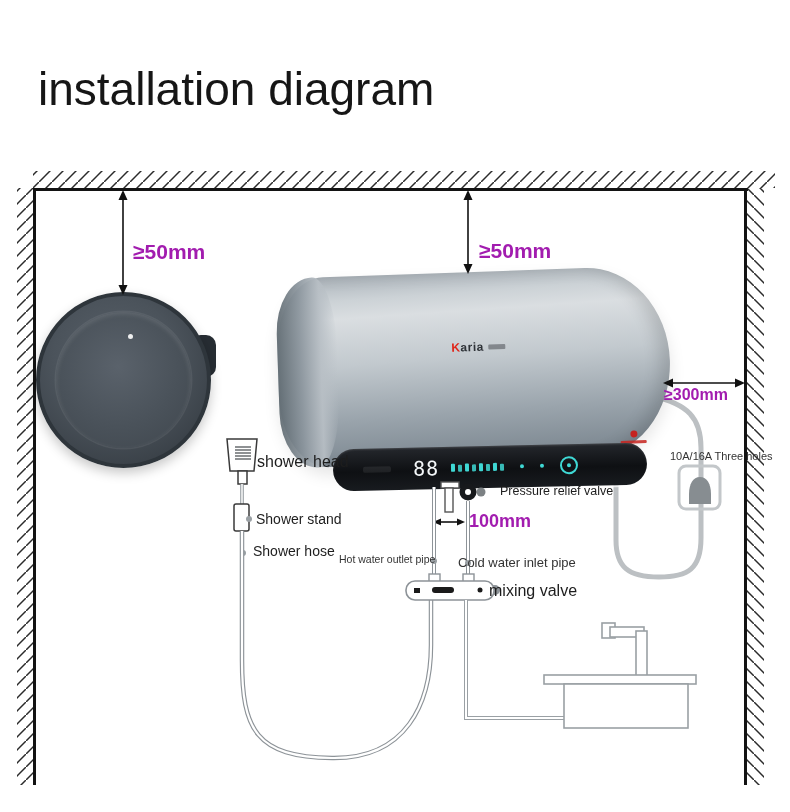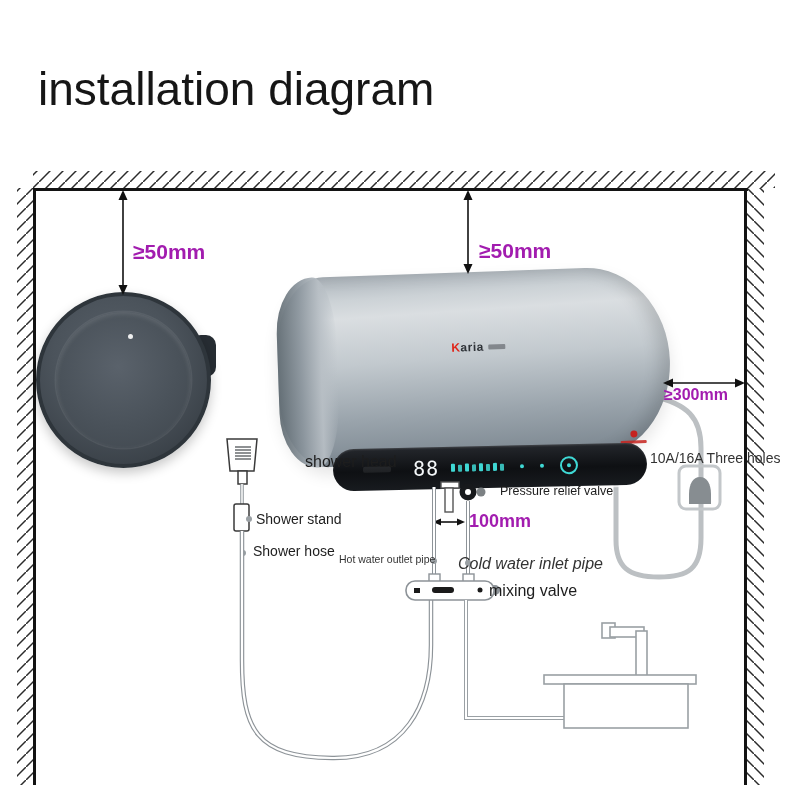--- a/index.html
+++ b/index.html
@@ -59,28 +59,28 @@
   .p-icons span { width:4px; height:8px; background:#3fd8d4; border-radius:1px; }
   .p-icons span:nth-child(even){ height:7px; opacity:.85; }
   .p-dot { width:4px; height:4px; border-radius:50%; background:#3fd8d4; }
   .p-dot.d1 { margin-left:16px; } .p-dot.d2 { margin-left:16px; }
   .p-ring { width:18px; height:18px; margin-left:16px; border:2px solid #3fd8d4; border-radius:50%;
             display:flex; align-items:center; justify-content:center; }
   .p-ring i { width:4px; height:4px; border-radius:50%; background:#3fd8d4; }
 
   
   .lbl { position:absolute; color:#1d1d1d; white-space:nowrap; }
-  .lbl-shower-head { left:257px; top:453px; font-size:16px;padding-left:48px; }
+  .lbl-shower-head { left:257px; top:453px; font-size:16px; }
   .lbl-shower-stand { left:256px; top:511px; font-size:14px; }
   .lbl-shower-hose { left:253px; top:543px; font-size:14px;text-align:right; }
   .lbl-hot { left:339px; top:553px; font-size:10.5px; color:#333; }
-  .lbl-cold { left:458px; top:555px; font-size:16px; color:#333;font-style:italic; }
+  .lbl-cold { left:458px; top:555px; font-size:13px; color:#333; }
   .lbl-mixing { left:489px; top:582px; font-size:16px; }
   .lbl-pressure { left:500px; top:484px; font-size:12.5px; }
-  .lbl-outlet { left:650px; top:450px; font-size:14px; color:#333; }
+  .lbl-outlet { left:670px; top:450px; font-size:11px; color:#333; }
 
   .dim { position:absolute; color:#a21caf; font-weight:bold; white-space:nowrap; }
   .dim-left { left:133px; top:240px; font-size:21px; }
   .dim-top { left:479px; top:239px; font-size:21px; }
   .dim-right { left:664px; top:386px; font-size:16px; }
   .dim-pipes { left:469px; top:511px; font-size:18px; }
 
   .cord-note { position:absolute; left:575px; top:572px; width:165px; text-align:center;
                font-size:13.5px; color:#1d1d1d; line-height:1.3; }
   .cord-note .val { display:block; margin-top:3px; color:#c5231f; font-weight:bold; font-size:15px; }

